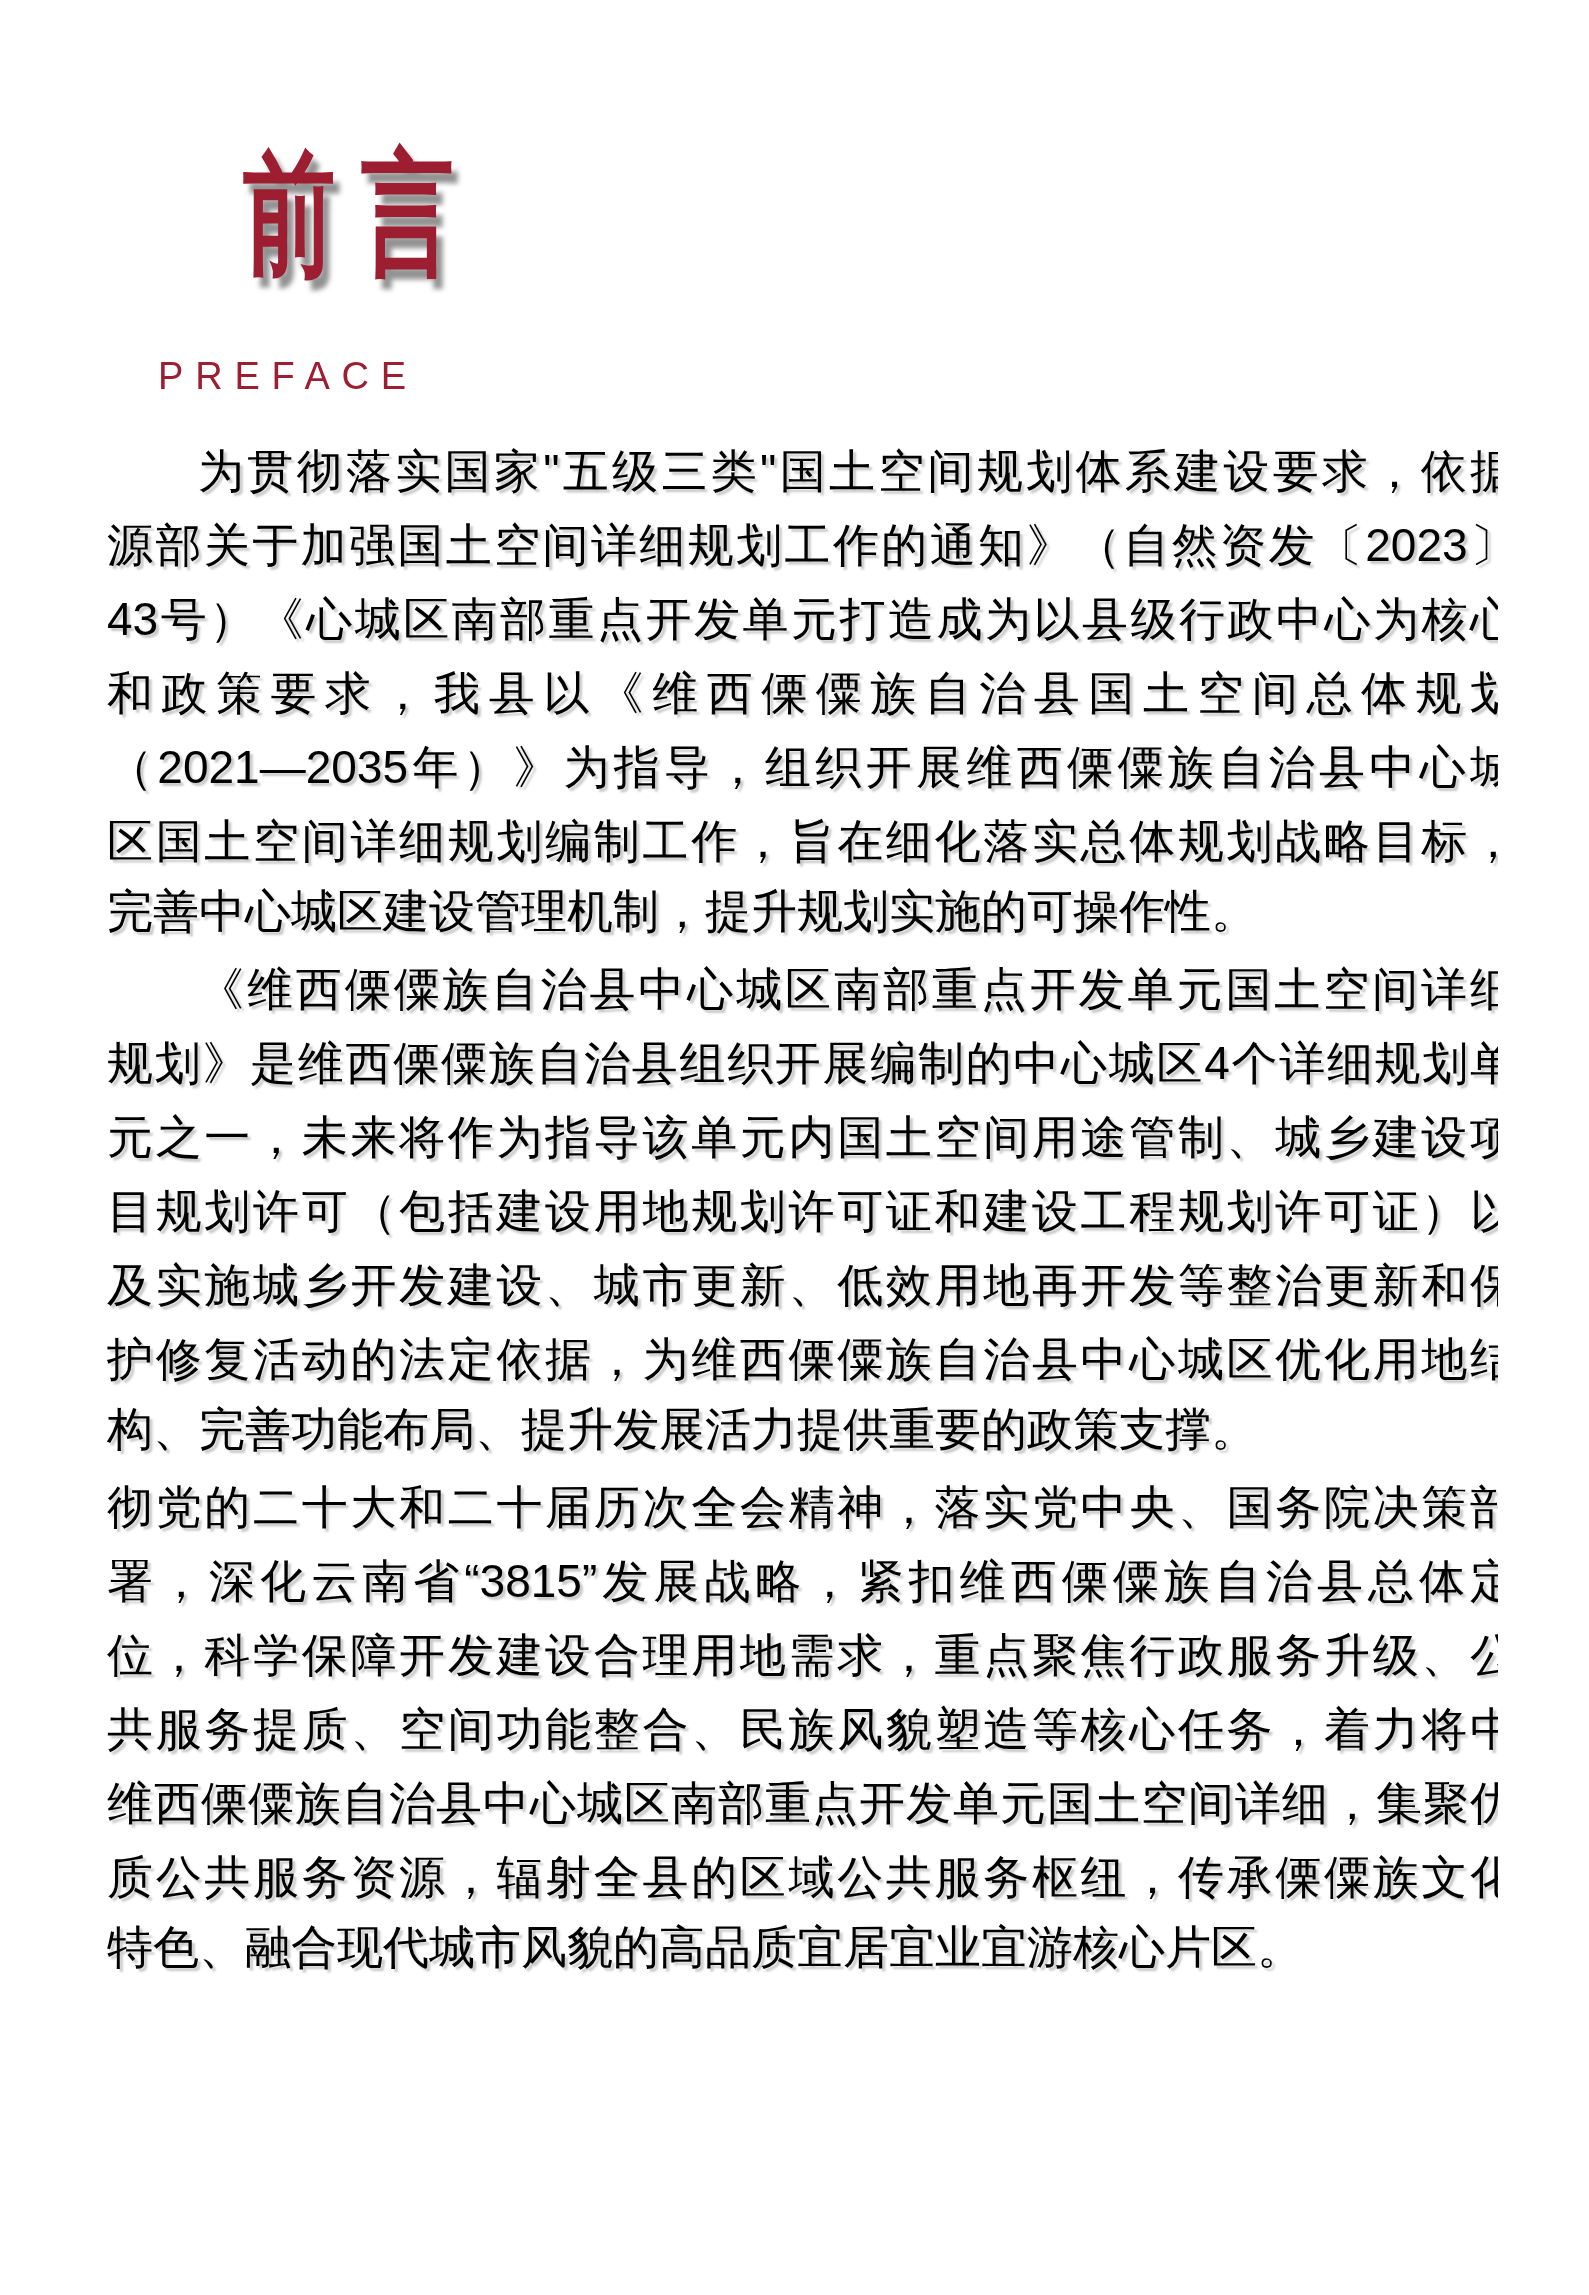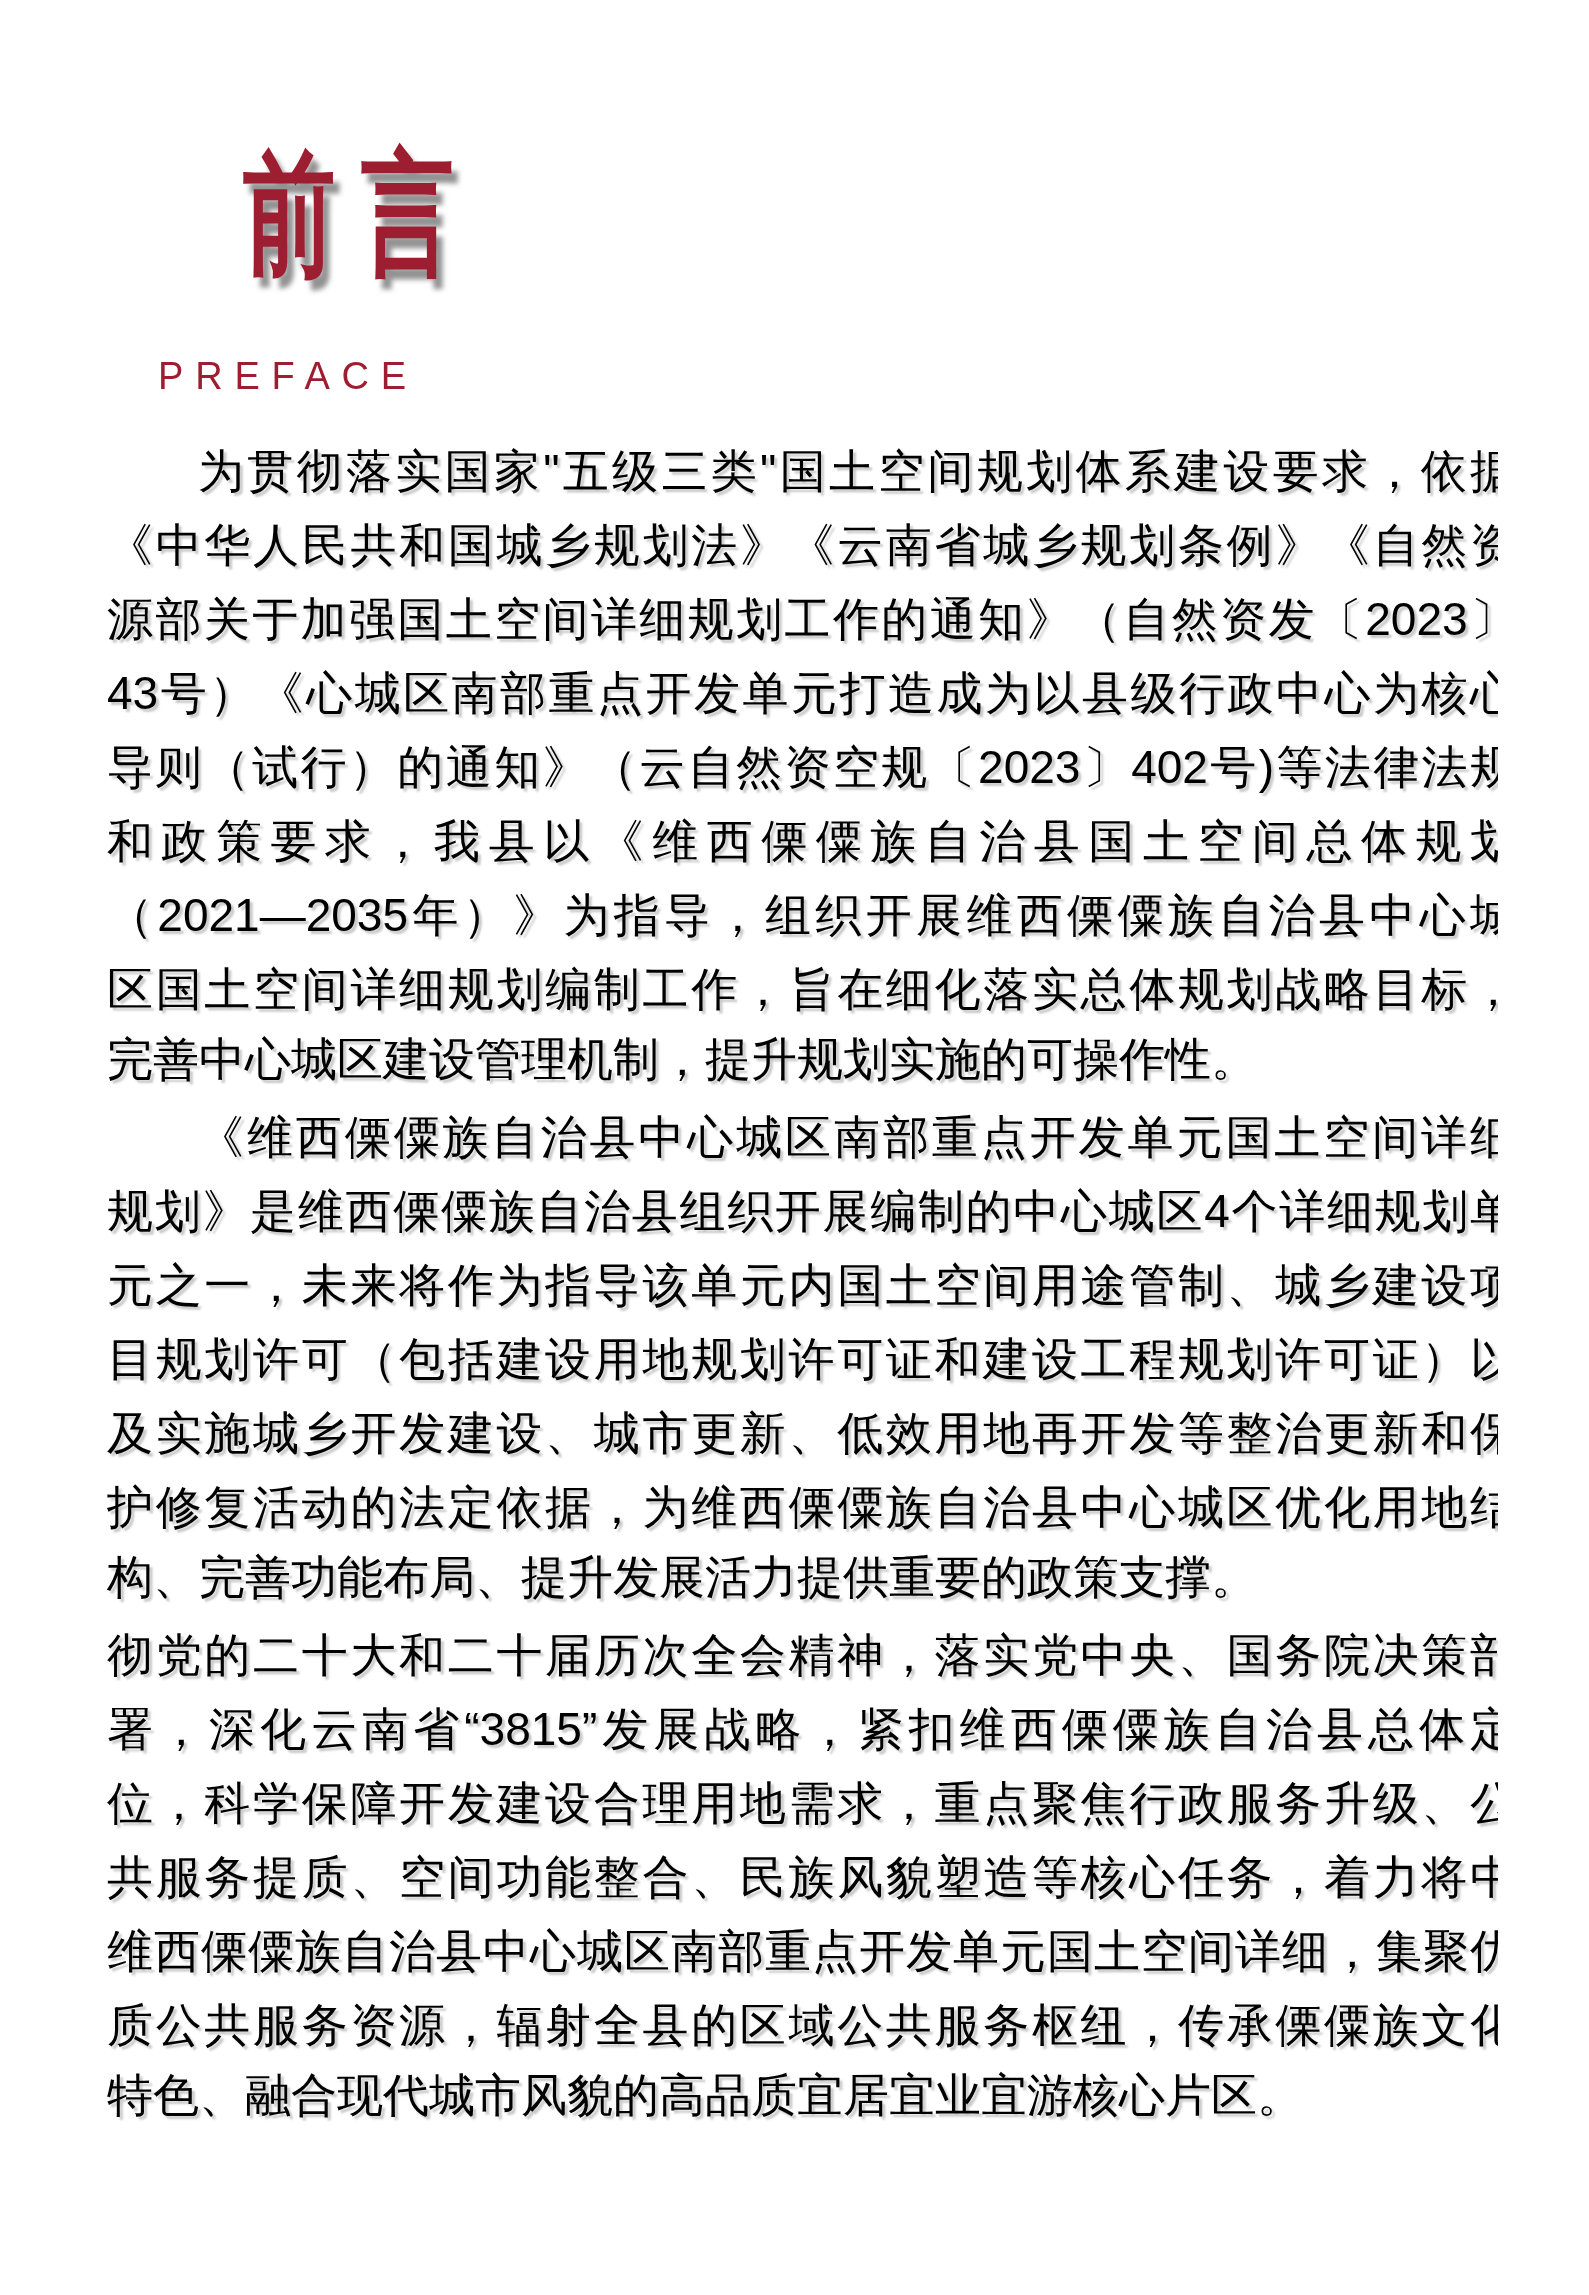--- a/index.html
+++ b/index.html
@@ -78,24 +78,22 @@
 
   <header>
     <h1 class="title-cn">前言</h1>
     <div class="title-en">PREFACE</div>
   </header>
 
   <main class="body-text">
 
     <section>
       <div class="ln indent">为贯彻落实国家"五级三类"国土空间规划体系建设要求，依据</div>
-      <div class="ln">《中华人民共和国城乡规划法》《云南省城乡规划条例》《自然资</div>
       <div class="ln">源部关于加强国土空间详细规划工作的通知》（自然资发〔2023〕</div>
       <div class="ln">43号）《心城区南部重点开发单元打造成为以县级行政中心为核心</div>
-      <div class="ln">导则（试行）的通知》（云自然资空规〔2023〕402号)等法律法规</div>
       <div class="ln">和政策要求，我县以《维西傈僳族自治县国土空间总体规划</div>
       <div class="ln">（2021—2035年）》为指导，组织开展维西傈僳族自治县中心城</div>
       <div class="ln">区国土空间详细规划编制工作，旨在细化落实总体规划战略目标，</div>
       <div class="ln last">完善中心城区建设管理机制，提升规划实施的可操作性。</div>
     </section>
 
     <section>
       <div class="ln indent">《维西傈僳族自治县中心城区南部重点开发单元国土空间详细</div>
       <div class="ln">规划》是维西傈僳族自治县组织开展编制的中心城区4个详细规划单</div>
       <div class="ln">元之一，未来将作为指导该单元内国土空间用途管制、城乡建设项</div>

